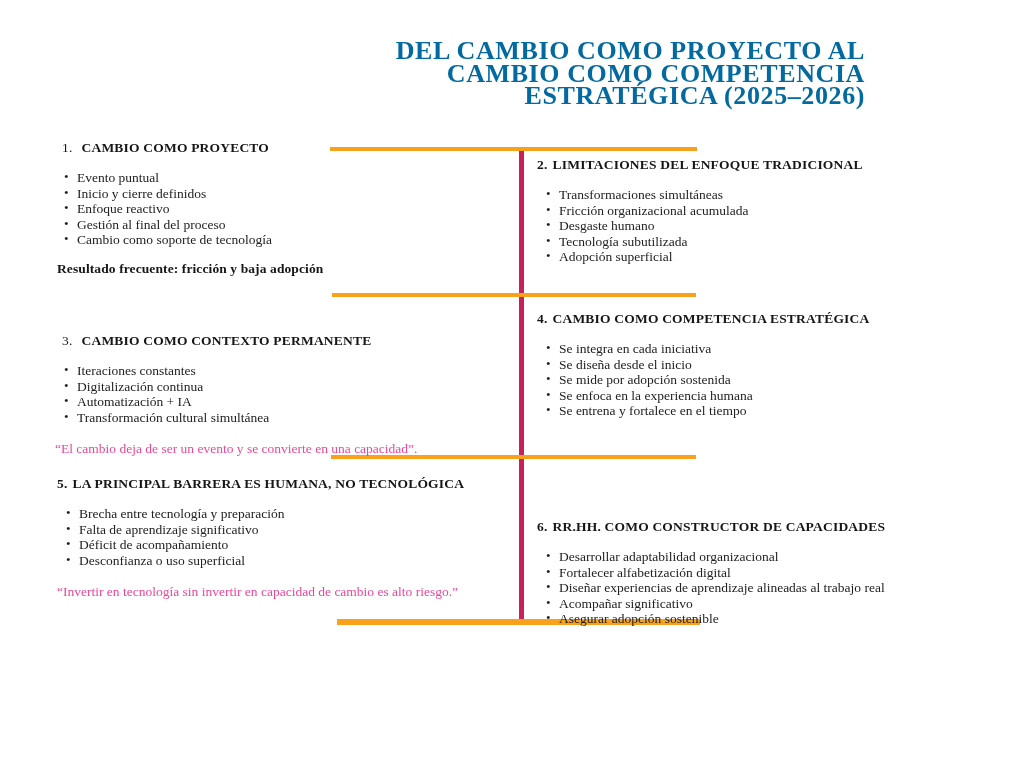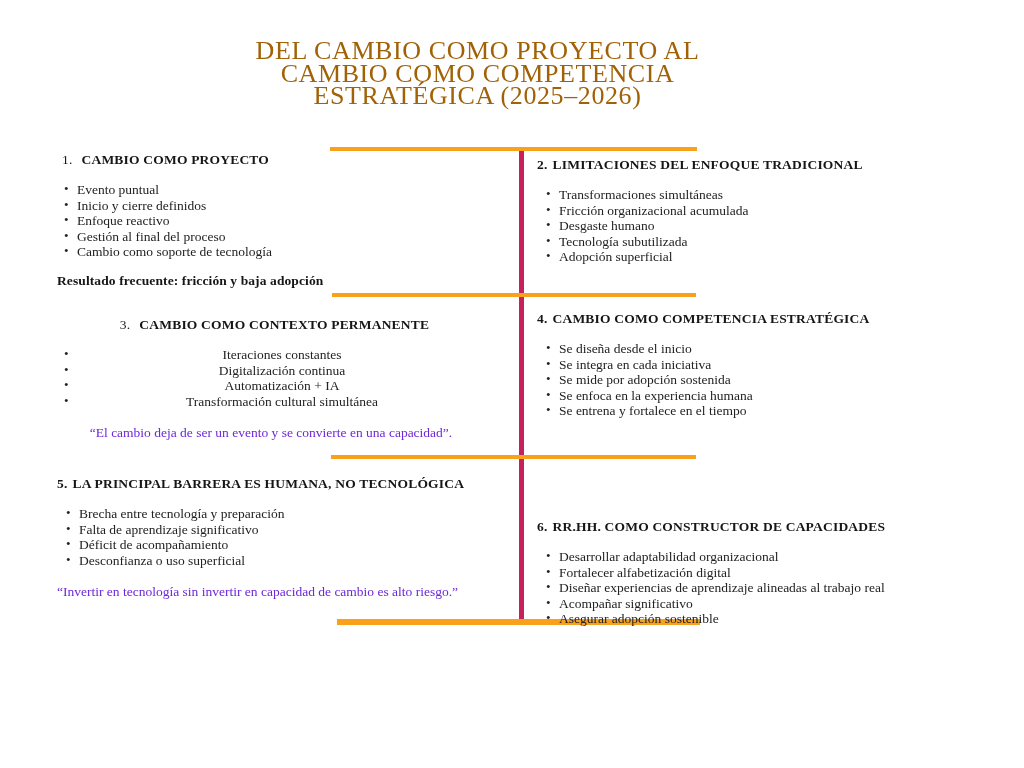--- a/index.html
+++ b/index.html
@@ -5,40 +5,40 @@
   html, body { margin:0; padding:0; background:#ffffff; }
   .page {
     position:relative; width:1024px; height:768px; background:#ffffff;
     font-family:"Liberation Serif", "DejaVu Serif", serif;
     color:#1c1c1c; overflow:hidden;
   }
 
   
   .title {
     position:absolute; left:90px; top:40px; width:775px;
-    text-align:center; font-weight:normal; font-size:26px;
-    line-height:22.5px; letter-spacing:0.6px; color:#a16207;
+    text-align:right; font-weight:bold; font-size:26px;
+    line-height:22.5px; letter-spacing:0.6px; color:#0369a1;
   }
 
   
   .vline {
     position:absolute; left:519px; top:149px; width:5px; height:473px;
     background:#C6215C;
   }
   .hline { position:absolute; height:4px; background:#F9A11B; }
   .hline-1 { left:330px; top:147px; width:367px; }
   .hline-2 { left:332px; top:293px; width:364px; }
   .hline-3 { left:331px; top:455px; width:365px; }
   .hline-4 { left:337px; top:619px; width:363px; height:6px; }
 
   
   .cell { position:absolute; }
-  .s1 { left:55px;  top:151px; width:432px; }
+  .s1 { left:55px;  top:139px; width:432px; }
   .s2 { left:537px; top:156px; width:470px; }
-  .s3 { left:55px;  top:316px; width:432px;text-align:center; }
+  .s3 { left:55px;  top:332px; width:432px; }
   .s4 { left:537px; top:310px; width:470px; }
   .s5 { left:57px;  top:475px; width:428px; }
   .s6 { left:537px; top:476px; width:476px;margin-top:42px; }
 
   .heading {
     margin:0; font-size:13.5px; font-weight:bold; line-height:17px;
     letter-spacing:0.2px; color:#161616;
   }
   .heading.indent { padding-left:7px; }
   .heading .num { font-weight:normal; margin-right:9px; }
@@ -52,21 +52,21 @@
   .bullets li::before {
     content:"\2022"; position:absolute; left:9px; top:-1px;
     font-size:13px; color:#222;
   }
 
   .note {
     margin:13px 0 0 0; font-weight:bold; font-size:13.5px;
     letter-spacing:0.1px; margin-left:2px; color:#161616;
   }
   .quote {
-    margin:16px 0 0 0; font-size:13.5px; line-height:16px; color:#6d28d9;
+    margin:16px 0 0 0; font-size:13.5px; line-height:16px; color:#ec4899;
   }
 </style>
 </head>
 <body>
 
 <div class="page">
 
   <header class="title">
     <div>DEL CAMBIO COMO PROYECTO AL</div>
     <div>CAMBIO COMO COMPETENCIA</div>
@@ -117,22 +117,22 @@
       <li>Transformación cultural simultánea</li>
     </ul>
     <p class="quote">“El cambio deja de ser un evento y se convierte en una capacidad”.</p>
   </section>
 
   <section class="cell s4">
     <h2 class="heading">
       <span class="num bold-num">4.</span><span>CAMBIO COMO COMPETENCIA ESTRATÉGICA</span>
     </h2>
     <ul class="bullets">
+      <li>Se integra en cada iniciativa</li>
       <li>Se diseña desde el inicio</li>
-      <li>Se integra en cada iniciativa</li>
       <li>Se mide por adopción sostenida</li>
       <li>Se enfoca en la experiencia humana</li>
       <li>Se entrena y fortalece en el tiempo</li>
     </ul>
   </section>
 
   <section class="cell s5">
     <h2 class="heading">
       <span class="num bold-num">5.</span><span>LA PRINCIPAL BARRERA ES HUMANA, NO TECNOLÓGICA</span>
     </h2>

